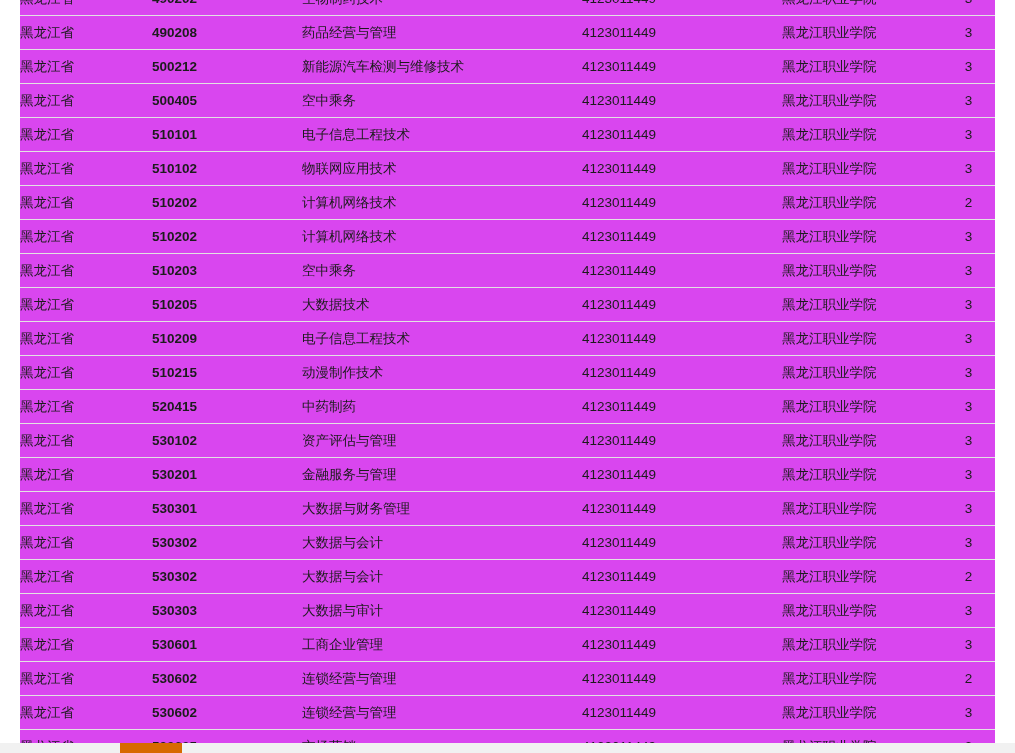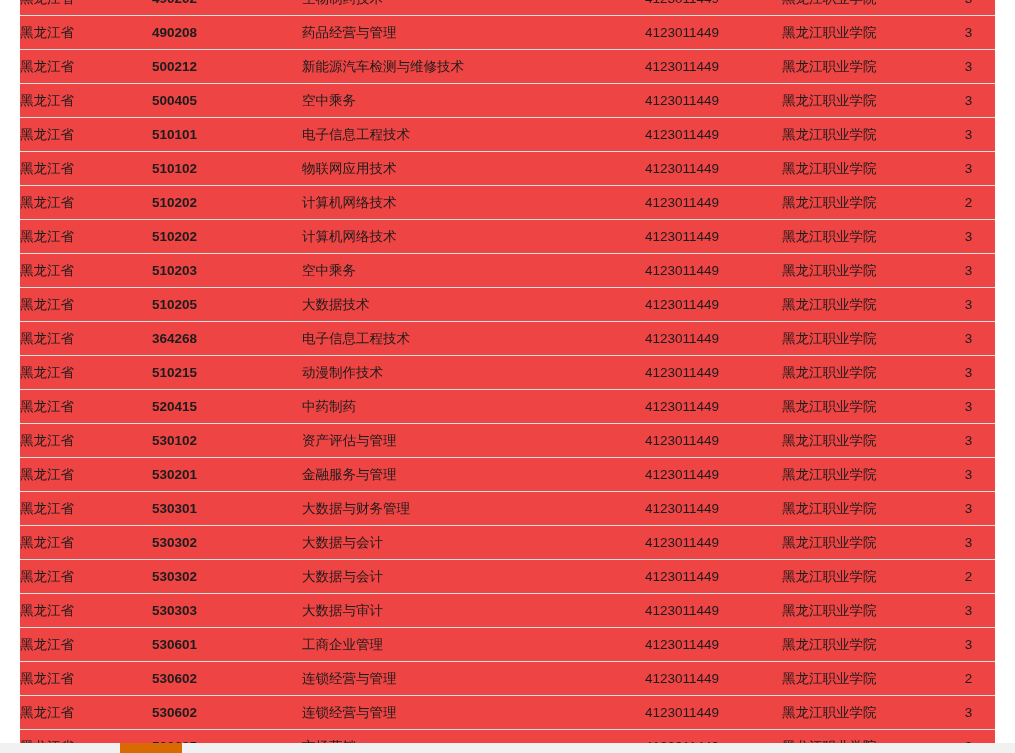--- a/index.html
+++ b/index.html
@@ -11,21 +11,21 @@
     width: 1015px;
     height: 753px;
     overflow: hidden;
     font-family: "Liberation Sans", sans-serif;
     color: #222222;
   }
   .page {
     position: relative;
     width: 1015px;
     height: 753px;
-    background: #ef4444;
+    background: #d946ef;
     box-sizing: border-box;
   }
   .left-rule {
     position: absolute;
     left: 0;
     top: 0;
     width: 20px;
     height: 753px;
     background: #ffffff;
   }
@@ -63,21 +63,20 @@
   }
   td.code {
     text-align: left;
     padding-left: 147px;
     font-weight: bold;
   }
   td.major {
     text-align: left;
   }
   td.school-code {
-    text-align: center;
   }
   td.school {
     text-align: left;
   }
   td.years {
     text-align: center;
   }
   .scrollbar-h {
     position: absolute;
     left: 0;
@@ -204,21 +203,21 @@
           <tr>
             <td class="province">黑龙江省</td>
             <td class="code">510205</td>
             <td class="major">大数据技术</td>
             <td class="school-code">4123011449</td>
             <td class="school">黑龙江职业学院</td>
             <td class="years">3</td>
           </tr>
           <tr>
             <td class="province">黑龙江省</td>
-            <td class="code">364268</td>
+            <td class="code">510209</td>
             <td class="major">电子信息工程技术</td>
             <td class="school-code">4123011449</td>
             <td class="school">黑龙江职业学院</td>
             <td class="years">3</td>
           </tr>
           <tr>
             <td class="province">黑龙江省</td>
             <td class="code">510215</td>
             <td class="major">动漫制作技术</td>
             <td class="school-code">4123011449</td>

